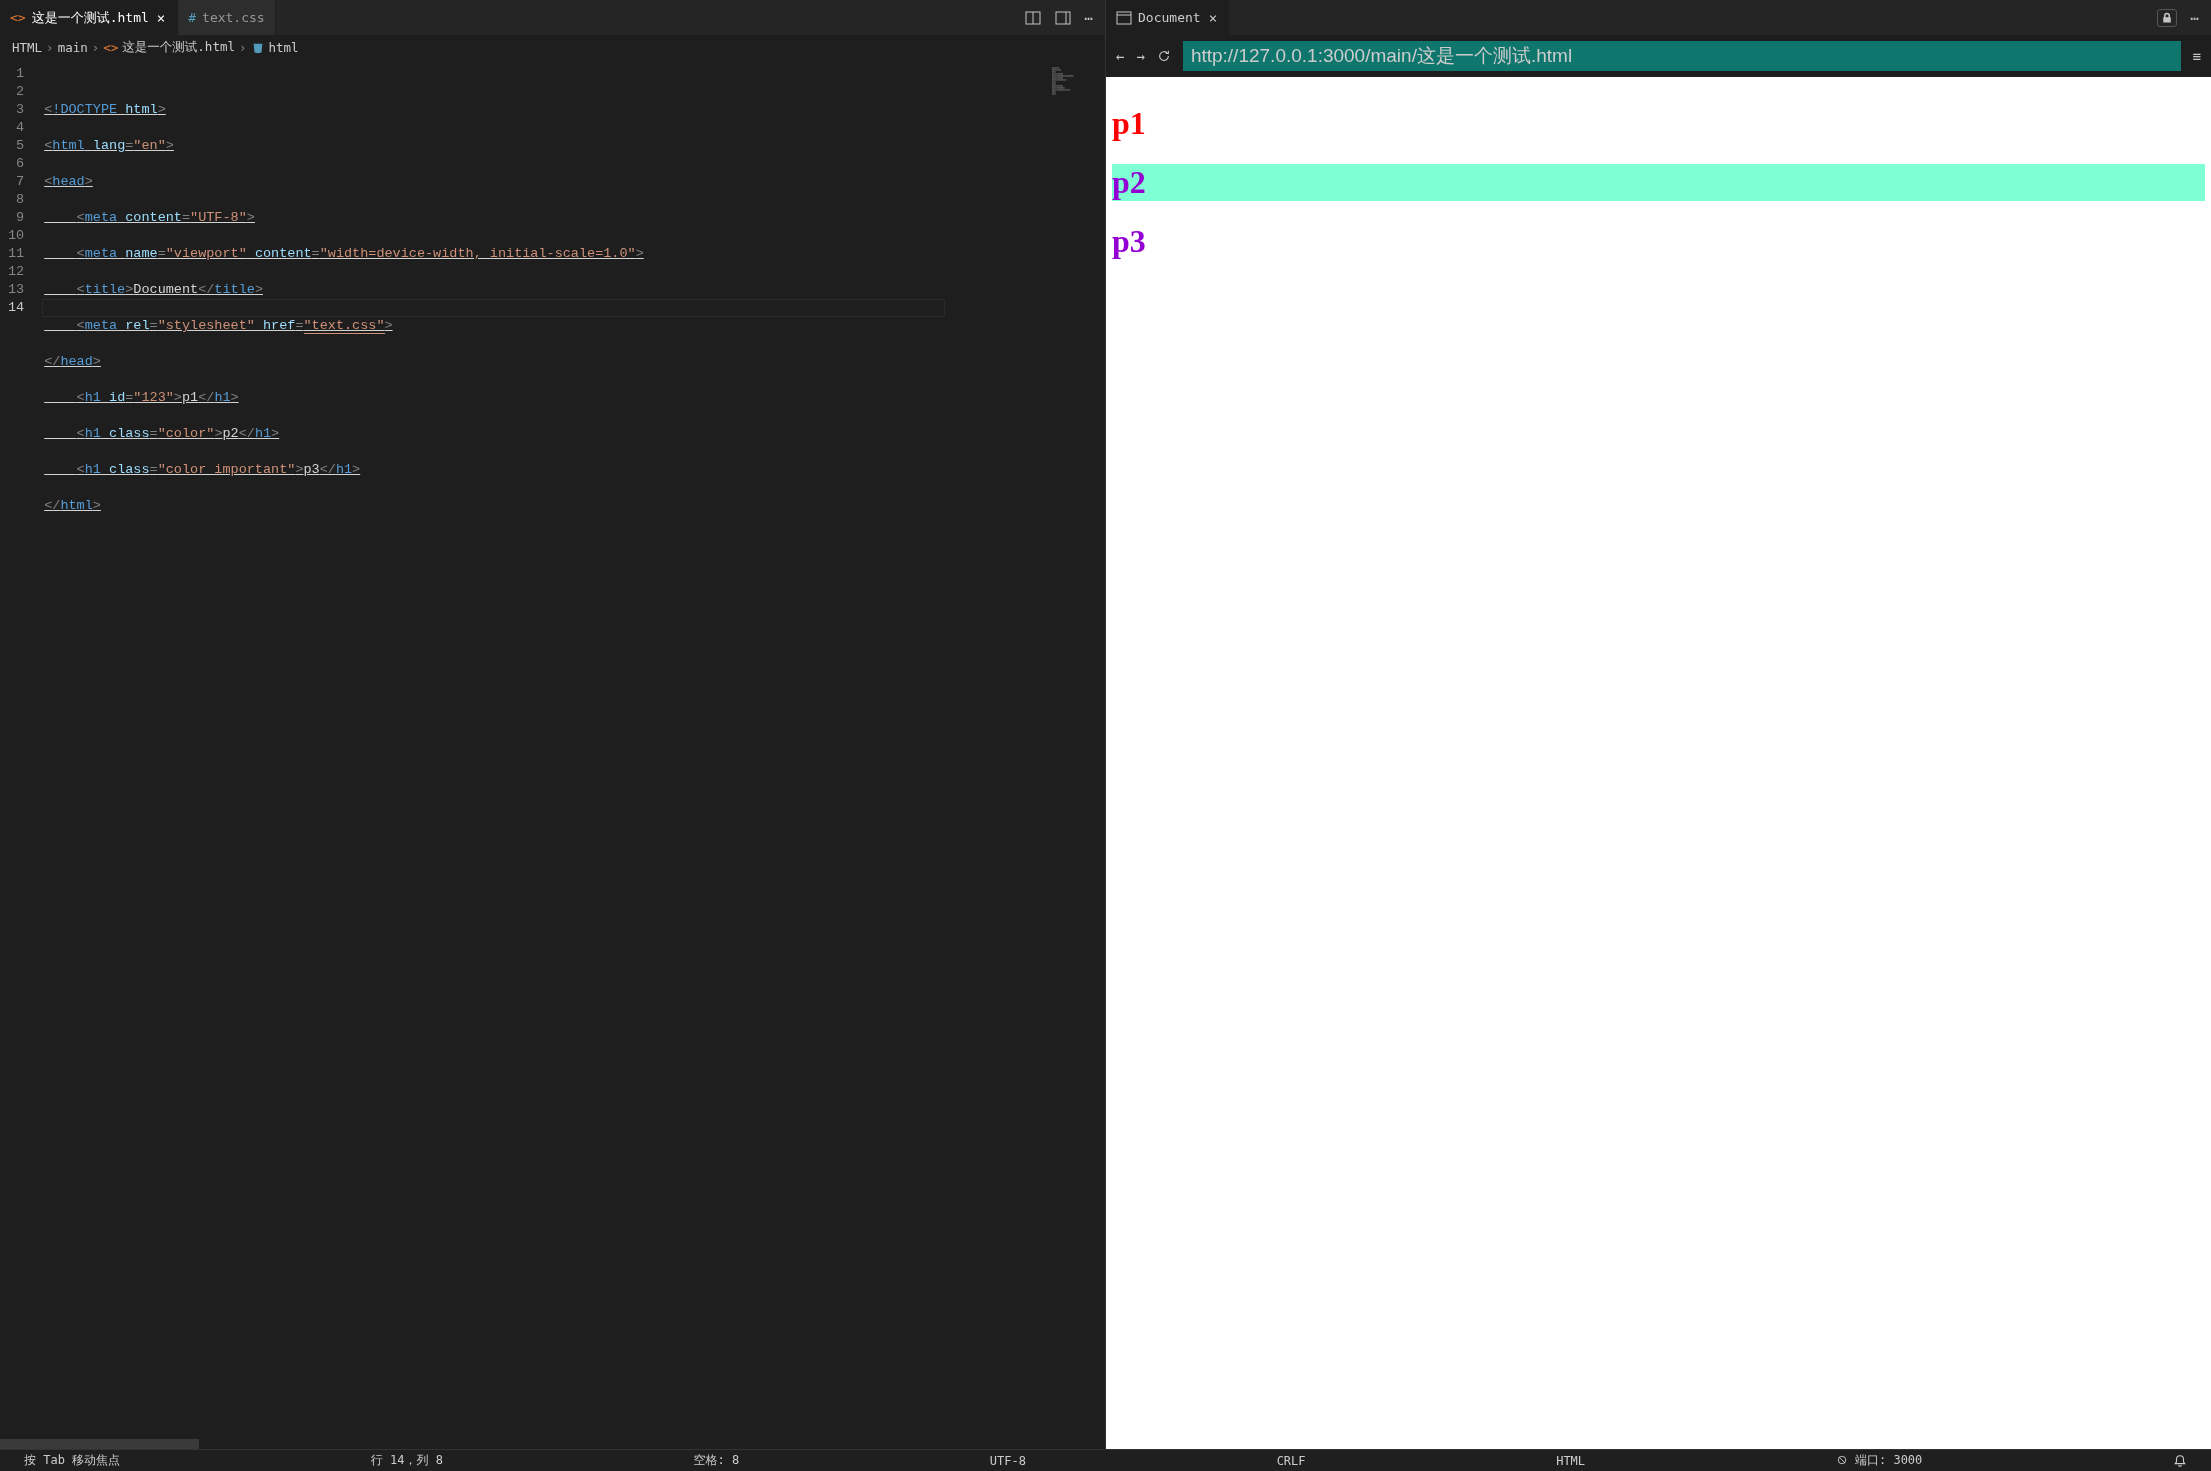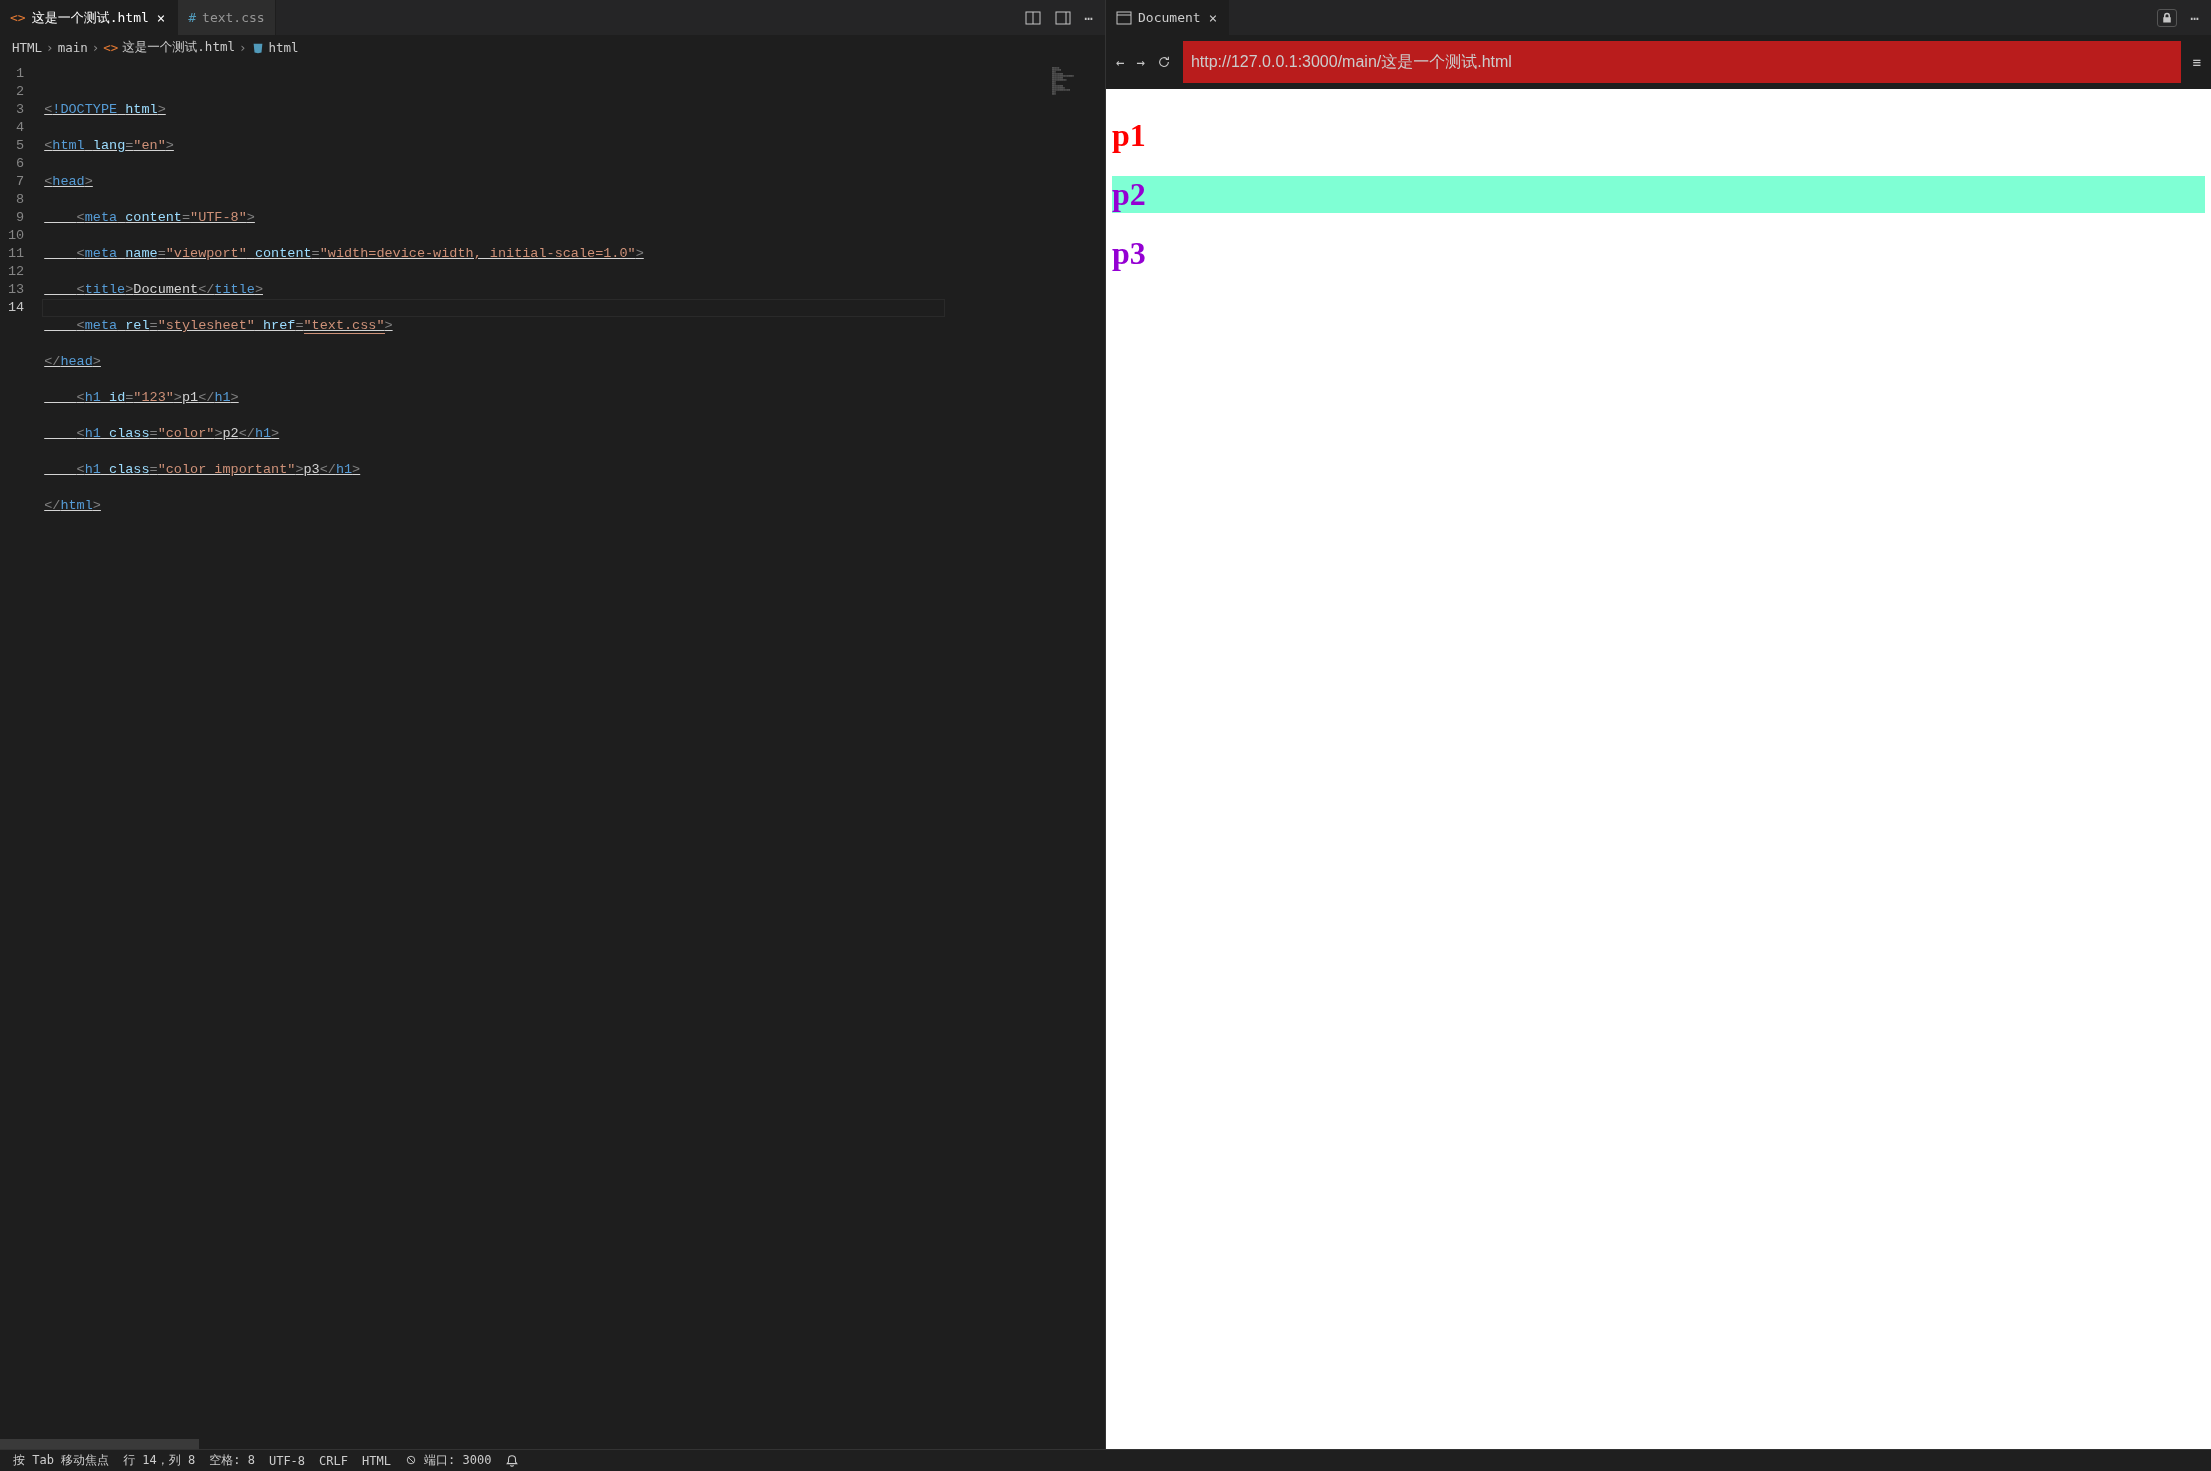--- a/index.html
+++ b/index.html
@@ -166,25 +166,25 @@
   .browser-bar {
     display: flex;
     align-items: center;
     padding: 6px 10px;
     gap: 12px;
     background: #1e1e1e;
   }
   .browser-bar .nav-btn { color: #c5c5c5; cursor: pointer; font-size: 14px; }
   .url-input {
     flex: 1;
-    background: #b91c1c;
+    background: #0f766e;
     border: none;
     color: #ccc;
-    padding: 12px 8px;
-    font-size: 16px;
+    padding: 4px 8px;
+    font-size: 19px;
     outline: none;
   }
   .preview-viewport {
     flex: 1;
     background: #fff;
     padding: 6px 6px;
     overflow: auto;
   }
   .preview-viewport h1 {
     font-size: 32px;
@@ -196,24 +196,24 @@
   .pv-p2 { color: #9400d3; background: #7fffd4; }
   .pv-p3 { color: #9400d3; }
   
   .status-bar {
     height: 22px;
     background: #16537e;
     background: #1f1f1f;
     border-top: 1px solid #333;
     display: flex;
     align-items: center;
-    justify-content: flex-start;
+    justify-content: space-between;
     font-size: 12px;
     color: #ccc;
-    padding: 0 13px;
+    padding: 0 24px;
     gap: 14px;
   }
   .status-item { cursor: pointer; white-space: nowrap; }
   .hscroll {
     height: 10px;
     background: #1e1e1e;
   }
   .hscroll-thumb {
     height: 100%;
     width: 18%;

